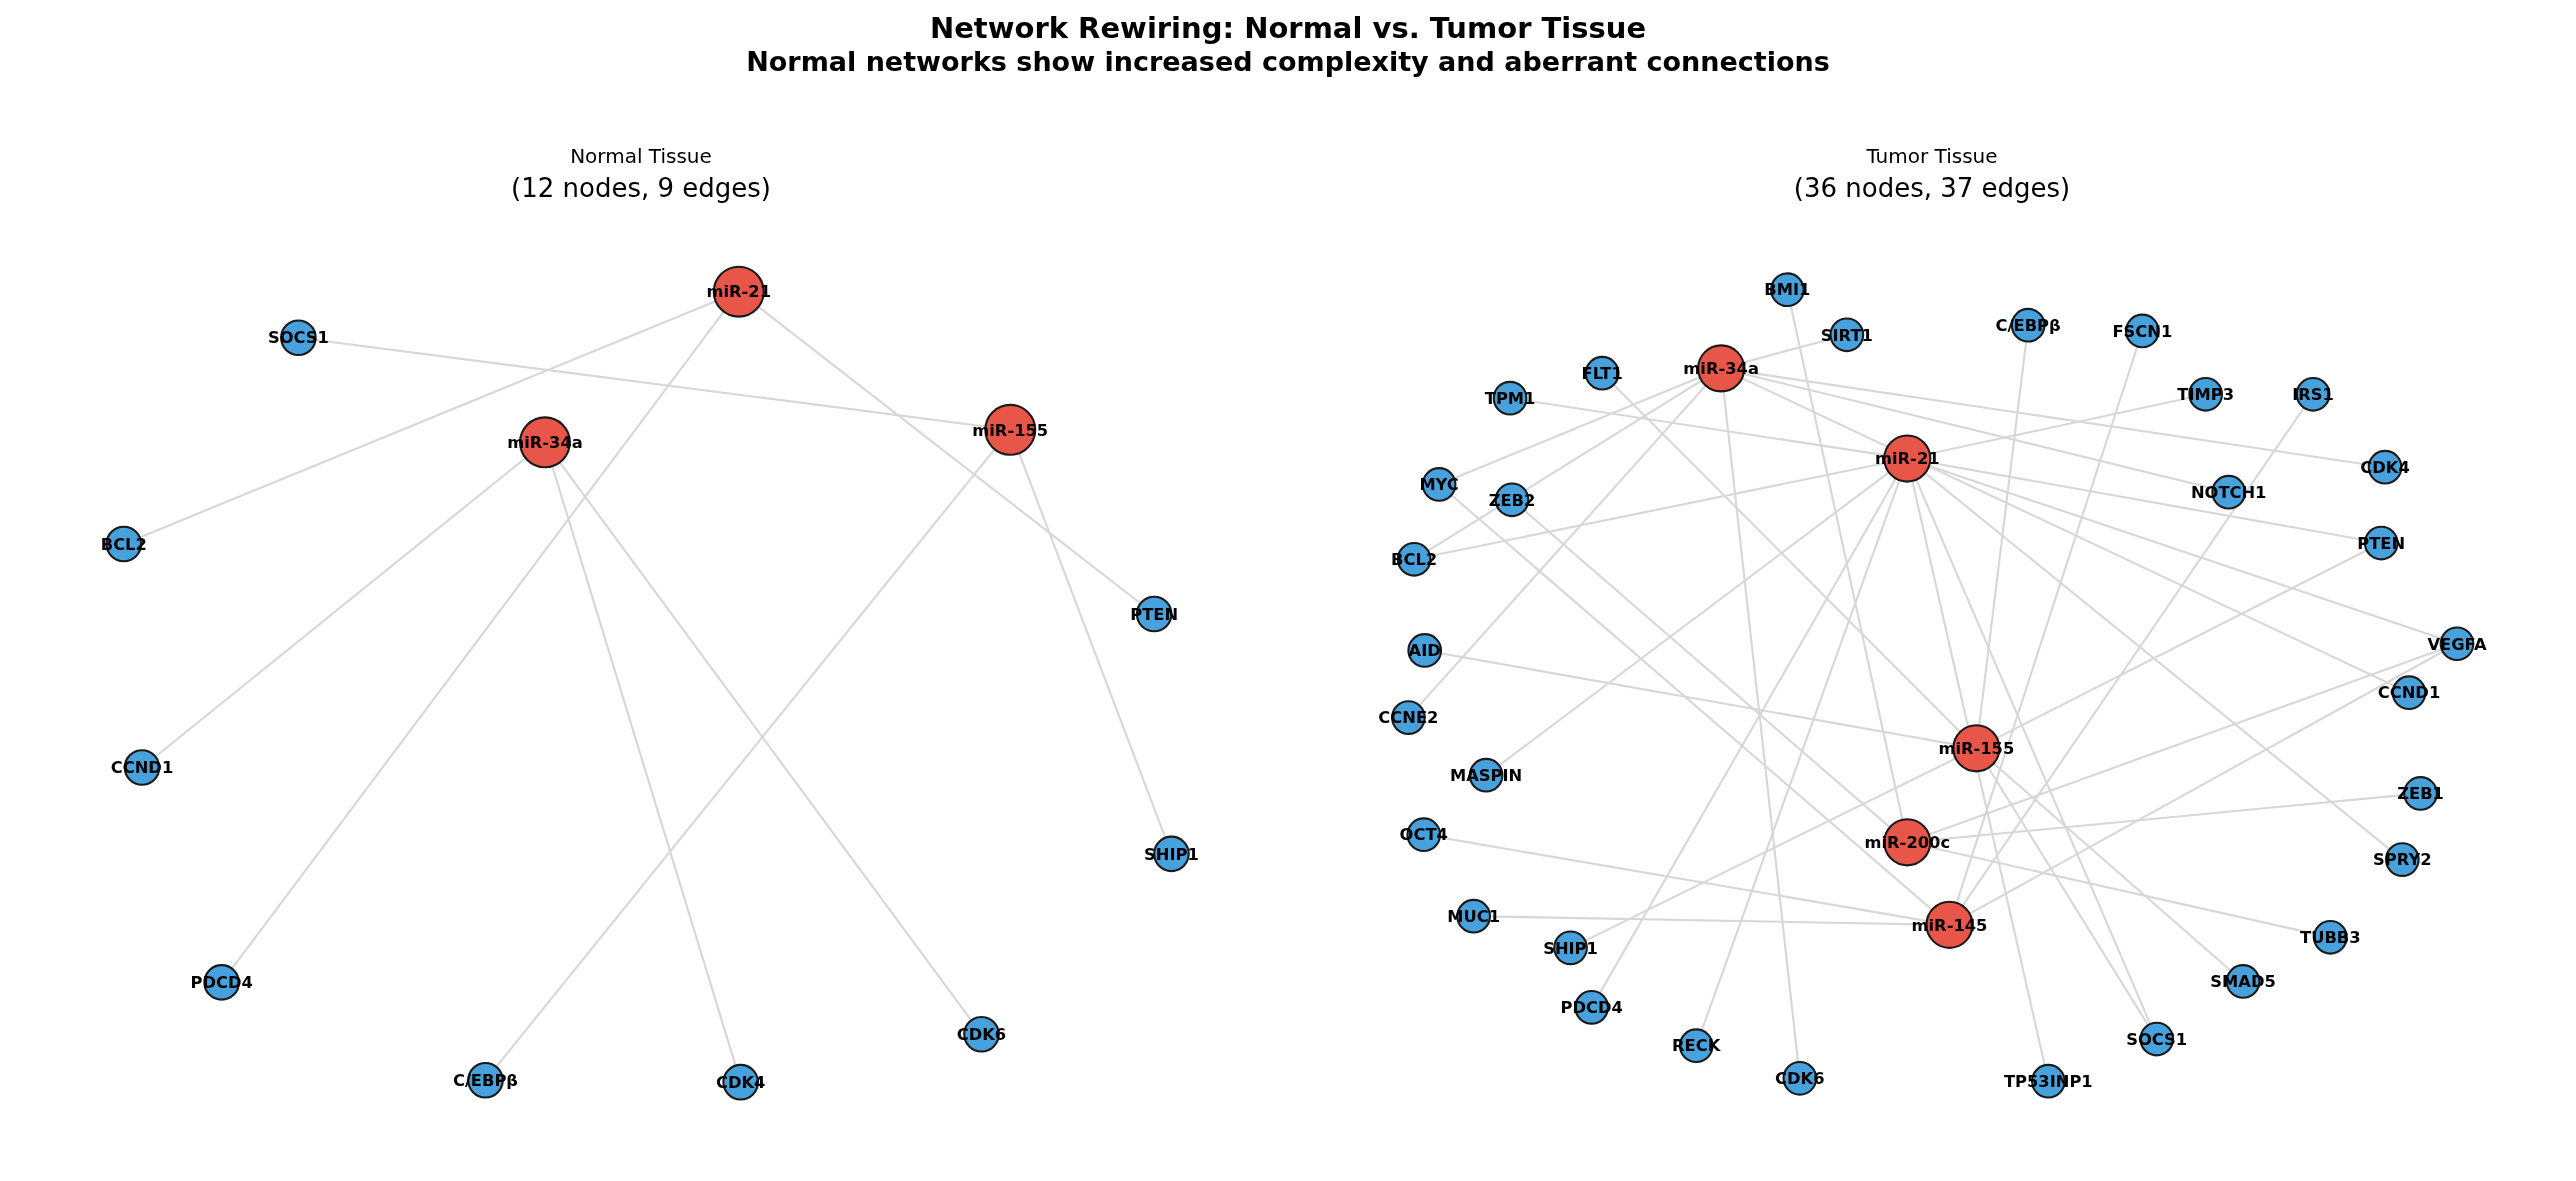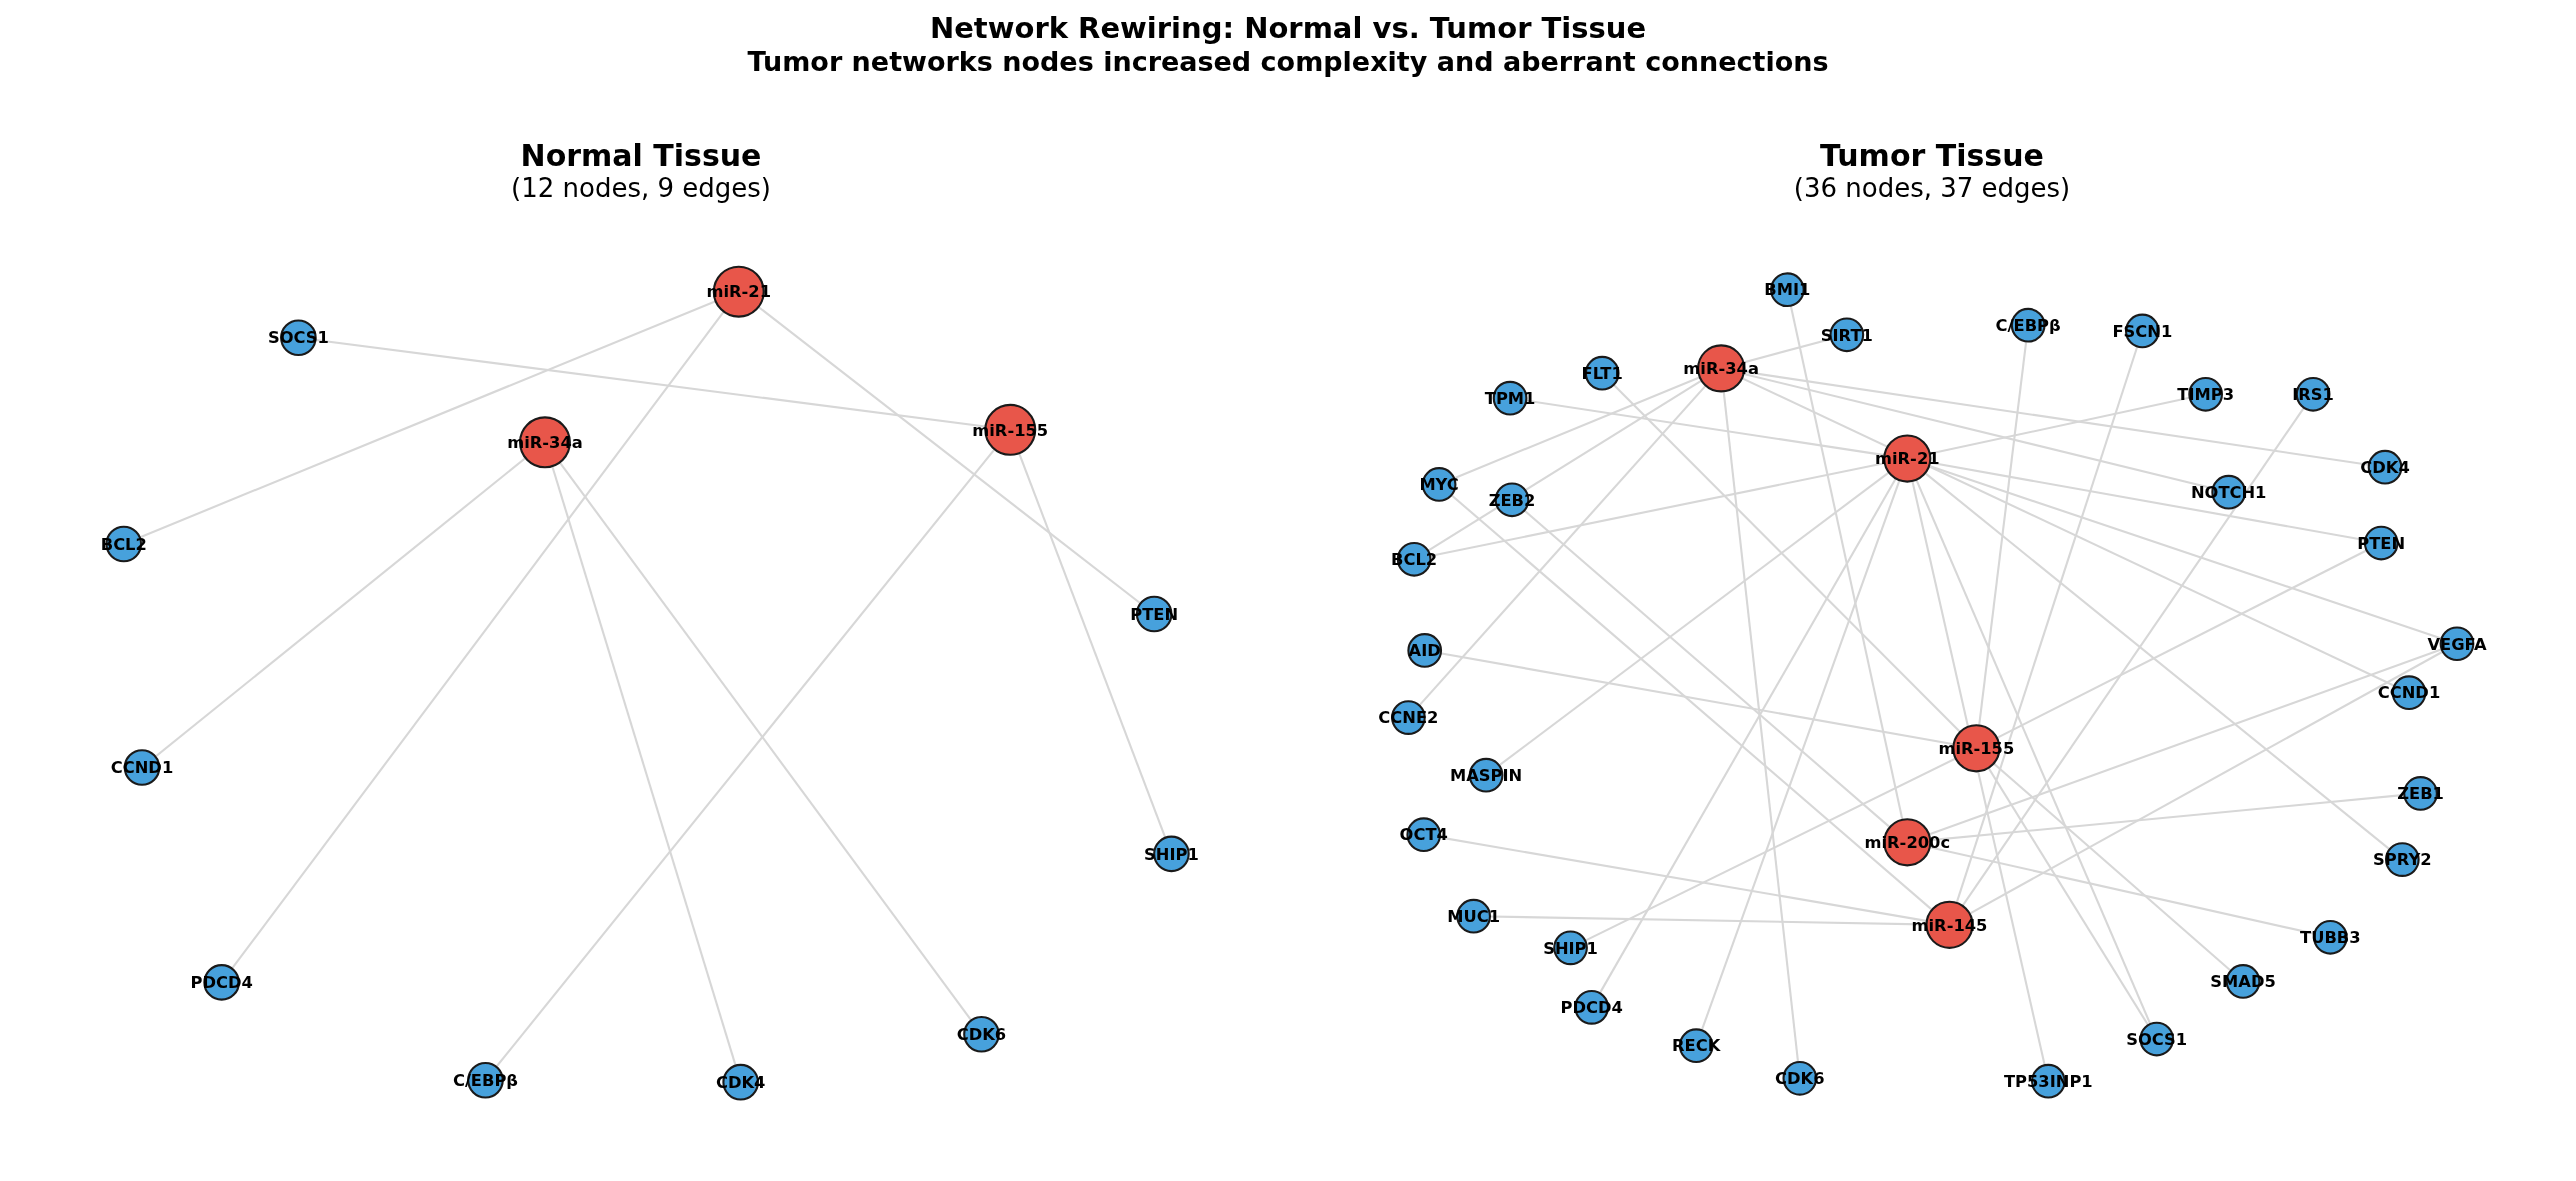--- a/index.html
+++ b/index.html
@@ -13,41 +13,41 @@
   }
   .title-block {
     position: absolute;
     transform: translateX(-50%);
     text-align: center;
     color: #000;
     white-space: nowrap;
   }
   .main-title   { font-size: 29px; font-weight: bold; line-height: 33px; }
   .main-subtitle{ font-size: 27px; font-weight: bold; line-height: 33px; }
-  .panel-title  { font-size: 30px; font-weight: bold; line-height: 32px; }
+  .panel-title  { font-size: 20px; font-weight: normal; line-height: 32px; }
   .panel-subtitle{ font-size: 26px; font-weight: normal; line-height: 32px; }
   svg.net { position:absolute; left:0; top:0; }
   .edge  { stroke: #d7d7d7; stroke-width: 2.2px; fill: none; }
   .node  { stroke: #1a1a1a; stroke-width: 2.2px; }
   .nlabel{
     font-family: "DejaVu Sans", "Liberation Sans", sans-serif;
     font-weight: bold;
     font-size: 17px;
     fill: #000000;
     text-anchor: middle;
   }
 </style>
 </head>
 <body>
 
 <div class="canvas">
 
   <div class="title-block" style="left:1288px; top:11.5px;">
     <div class="main-title">Network Rewiring: Normal vs. Tumor Tissue</div>
-    <div class="main-subtitle">Tumor networks nodes increased complexity and aberrant connections</div>
+    <div class="main-subtitle">Normal networks show increased complexity and aberrant connections</div>
   </div>
 
   <div class="title-block" style="left: 641px; top: 140px;">
     <div class="panel-title">Normal Tissue</div>
     <div class="panel-subtitle">(12 nodes, 9 edges)</div>
   </div>
 
   <div class="title-block" style="left: 1932px; top: 140px;">
     <div class="panel-title">Tumor Tissue</div>
     <div class="panel-subtitle">(36 nodes, 37 edges)</div>

